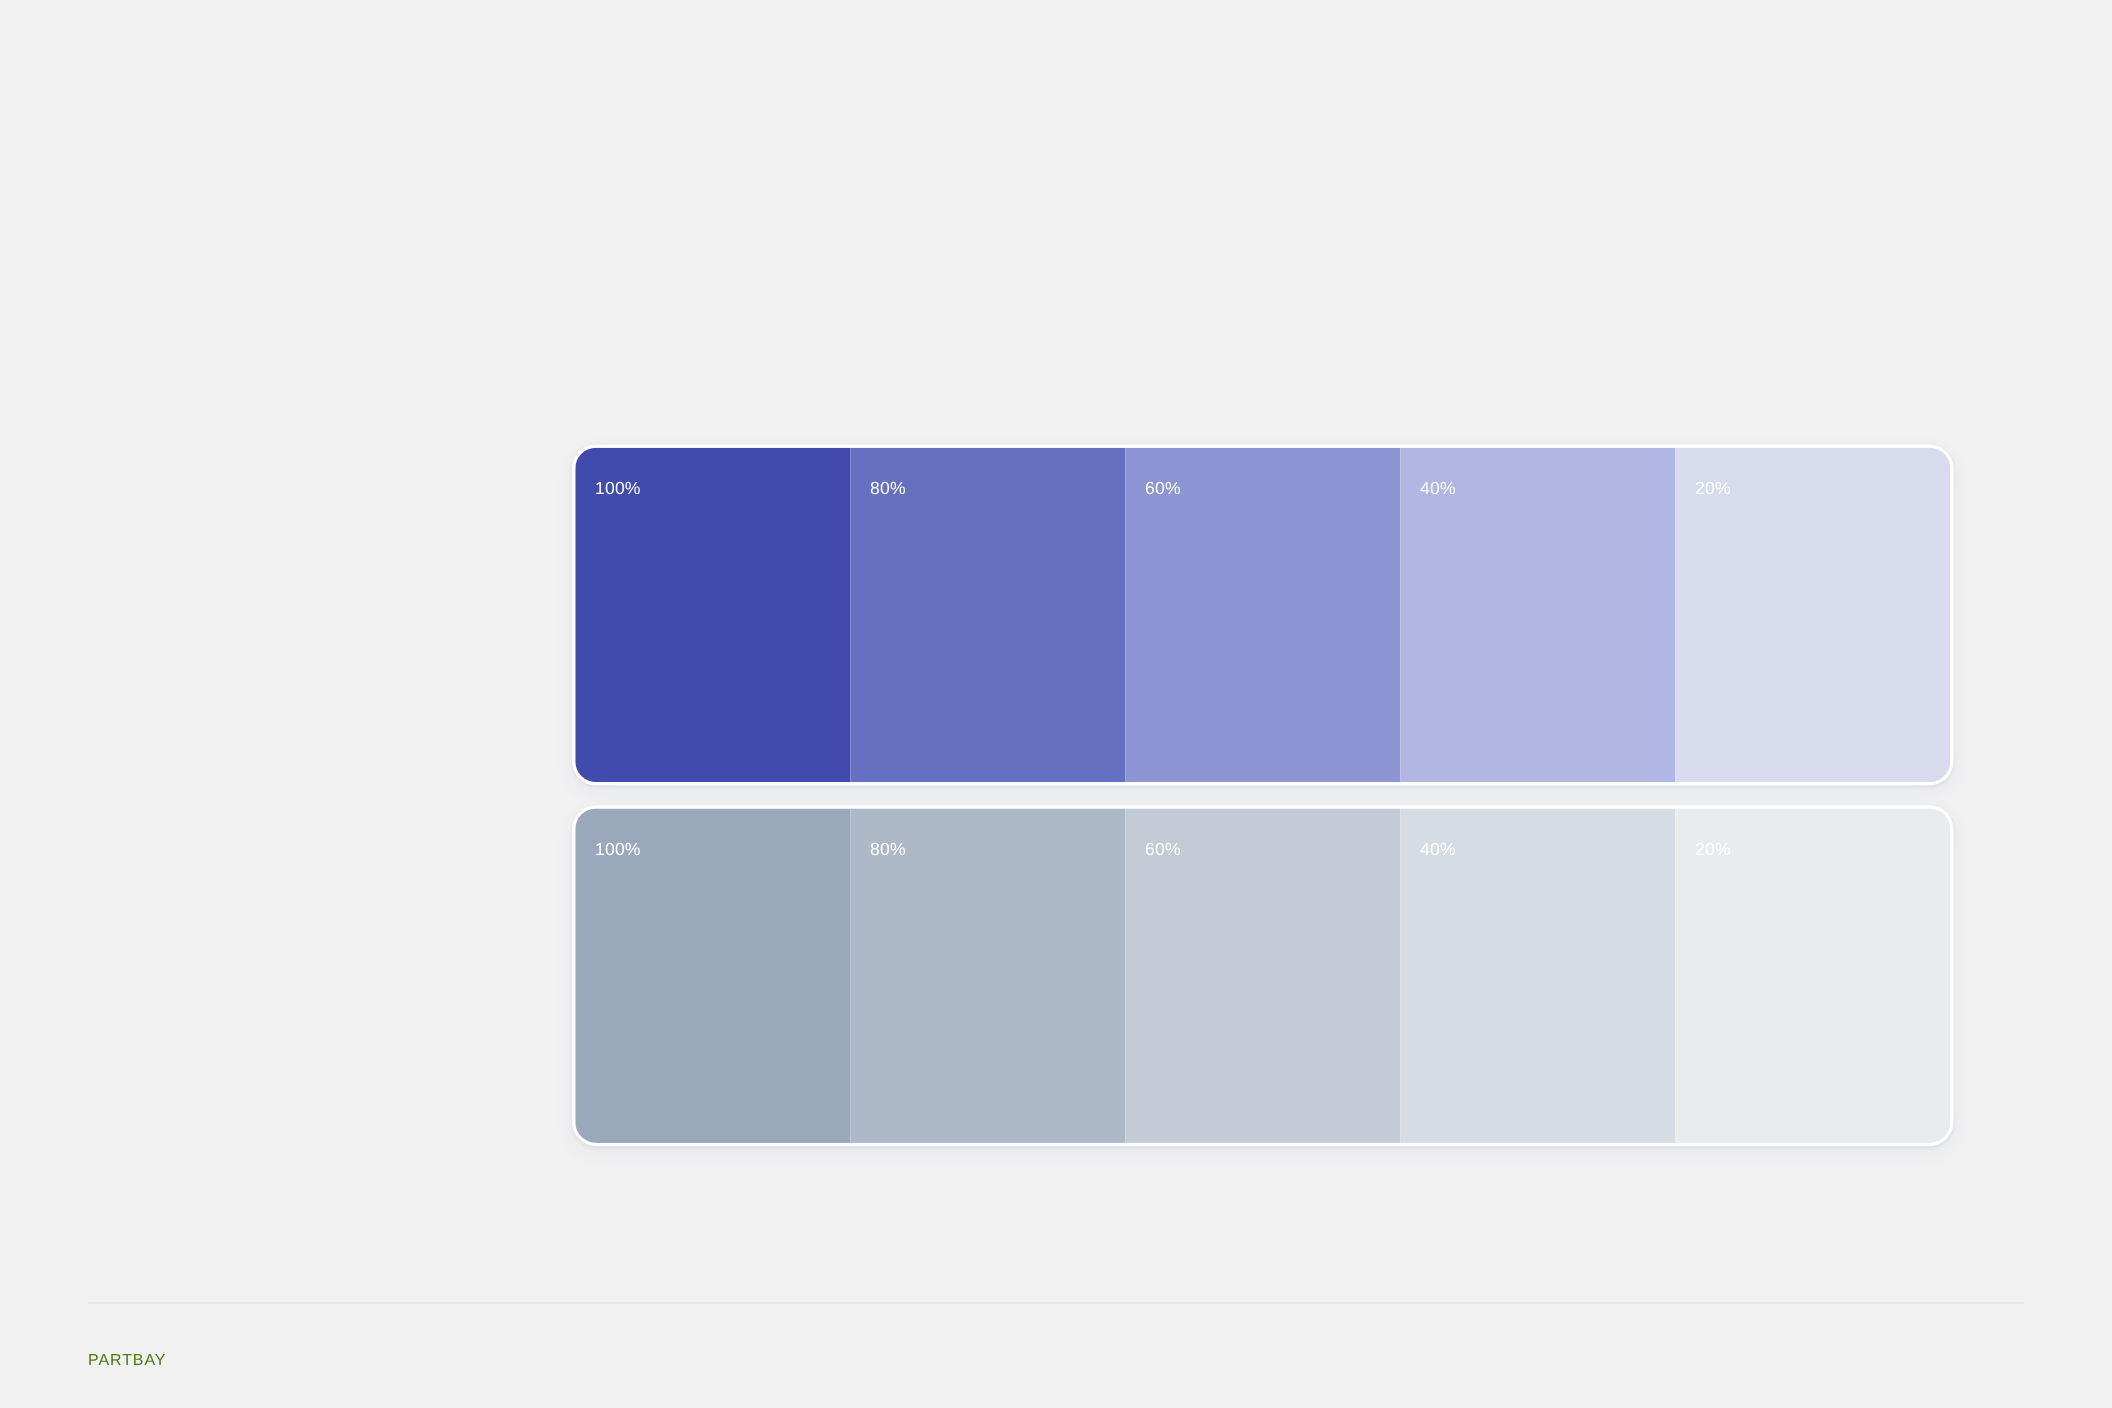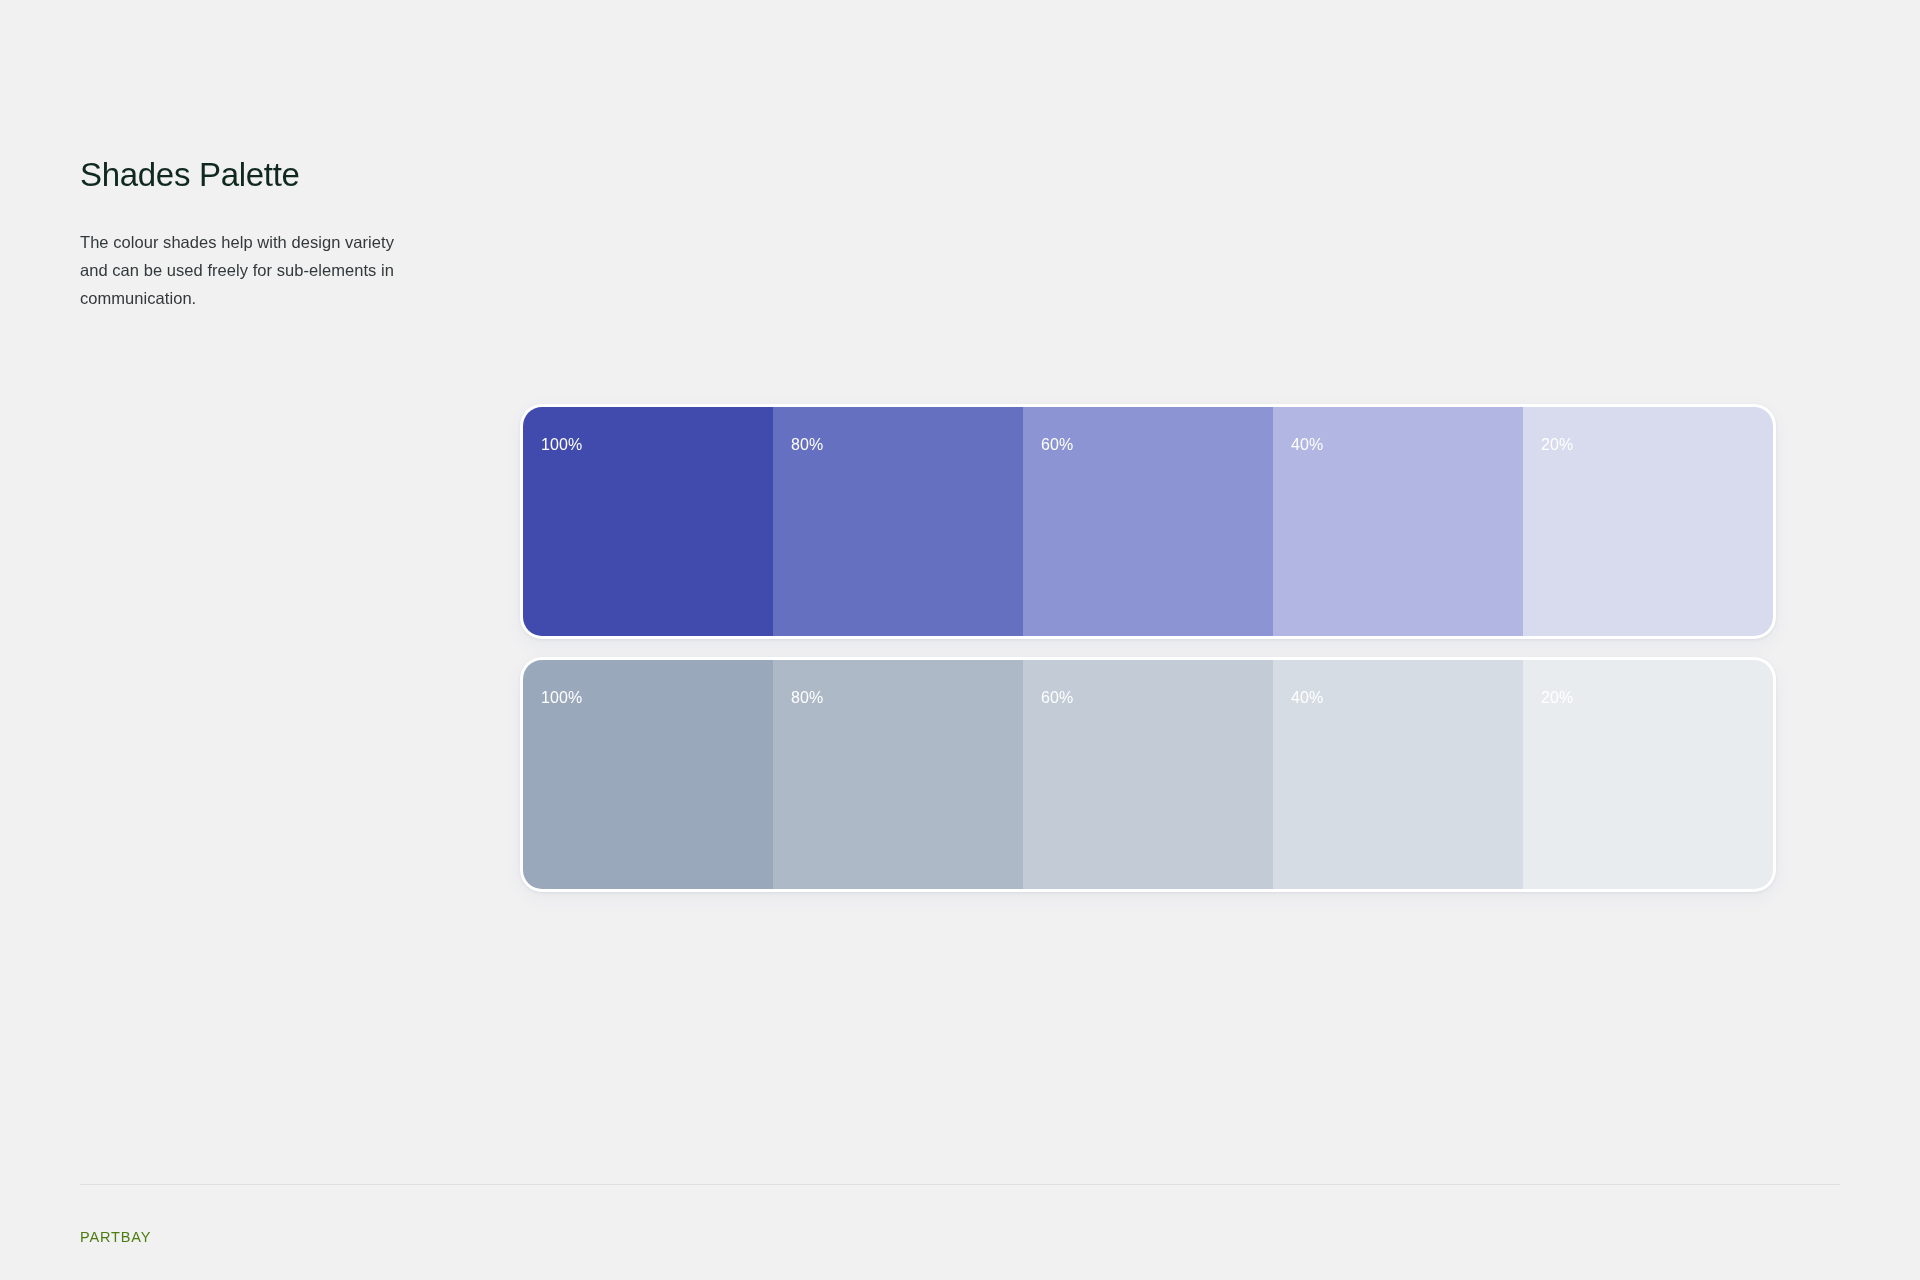--- a/index.html
+++ b/index.html
@@ -47,21 +47,21 @@
   .palette-area {
     position: absolute;
     left: 520px;
     top: 404px;
     width: 1256px;
   }
 
   .palette-row {
     position: relative;
     width: 1256px;
-    height: 235px;
+    height: 310px;
     border-radius: 22px;
     background: #FFFFFF;
     padding: 3px;
     box-shadow: 0 1px 3px rgba(80,90,120,0.10),
                 0 6px 18px rgba(80,90,120,0.055);
   }
 
   .palette-row + .palette-row {
     margin-top: 18px;
   }
@@ -118,22 +118,20 @@
     line-height: 18px;
     font-weight: 400;
     letter-spacing: 0.85px;
     color: #4d7c0f;
   }
 </style>
 </head>
 <body>
 
 <div class="header">
-  <h1 class="page-title">Shades Palette</h1>
-  <p class="page-desc">The colour shades help with design variety and can be used freely for sub-elements in communication.</p>
 </div>
 
 <div class="palette-area">
 
   <div class="palette-row">
     <div class="swatch-strip">
       <div class="swatch" style="background:#404BAD">
         <span class="swatch-label">100%</span>
       </div>
       <div class="swatch" style="background:#6670C1">

